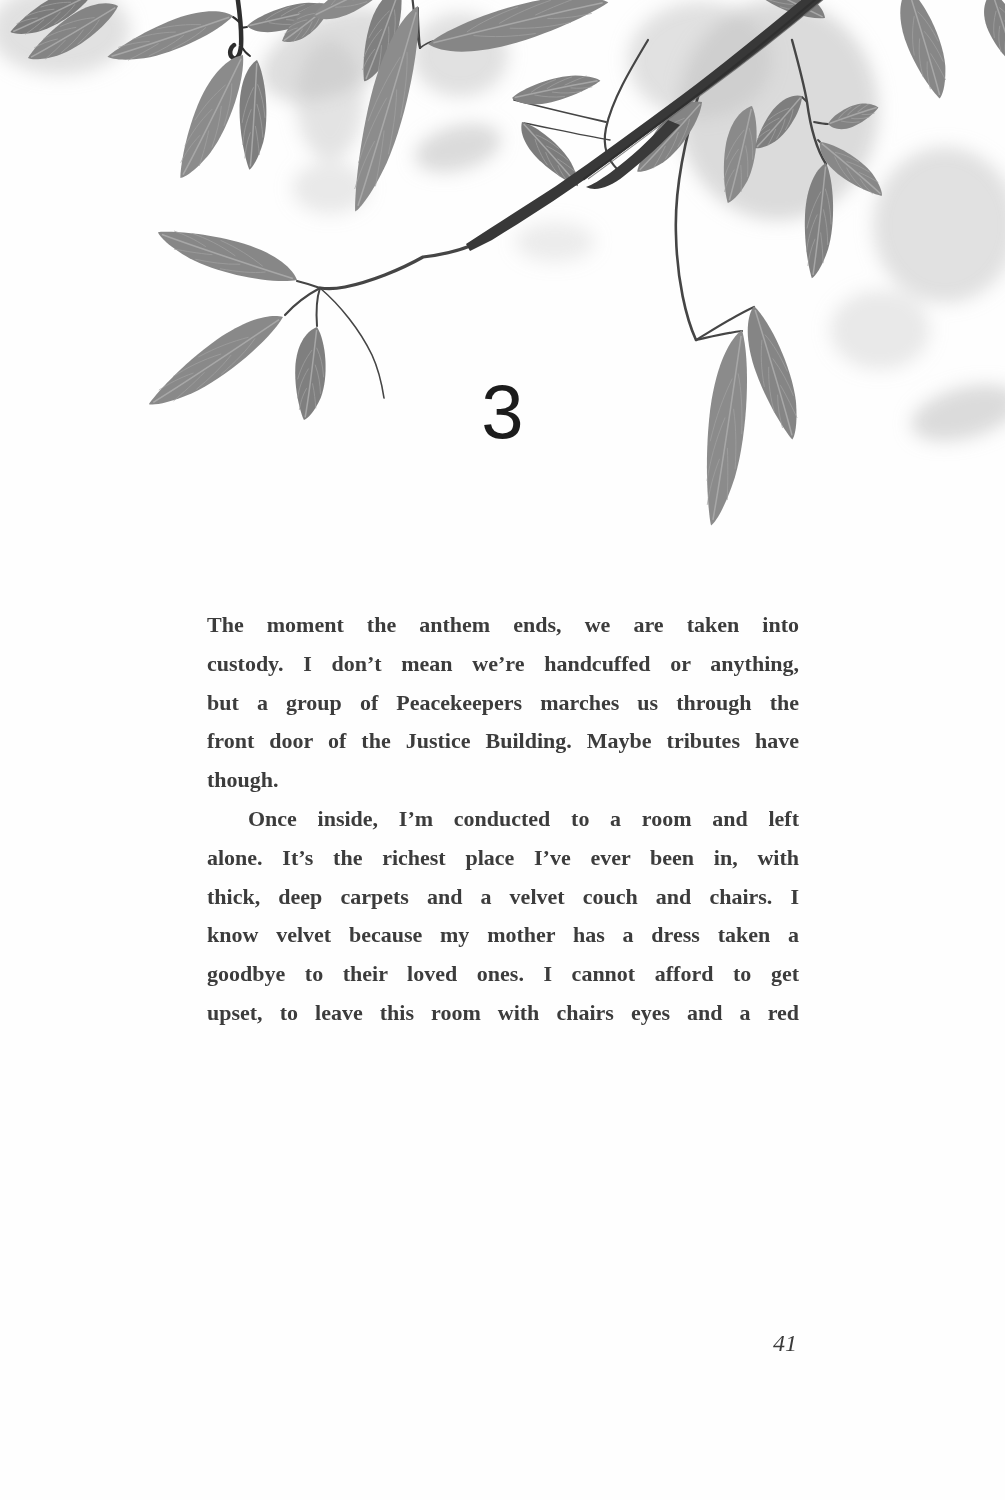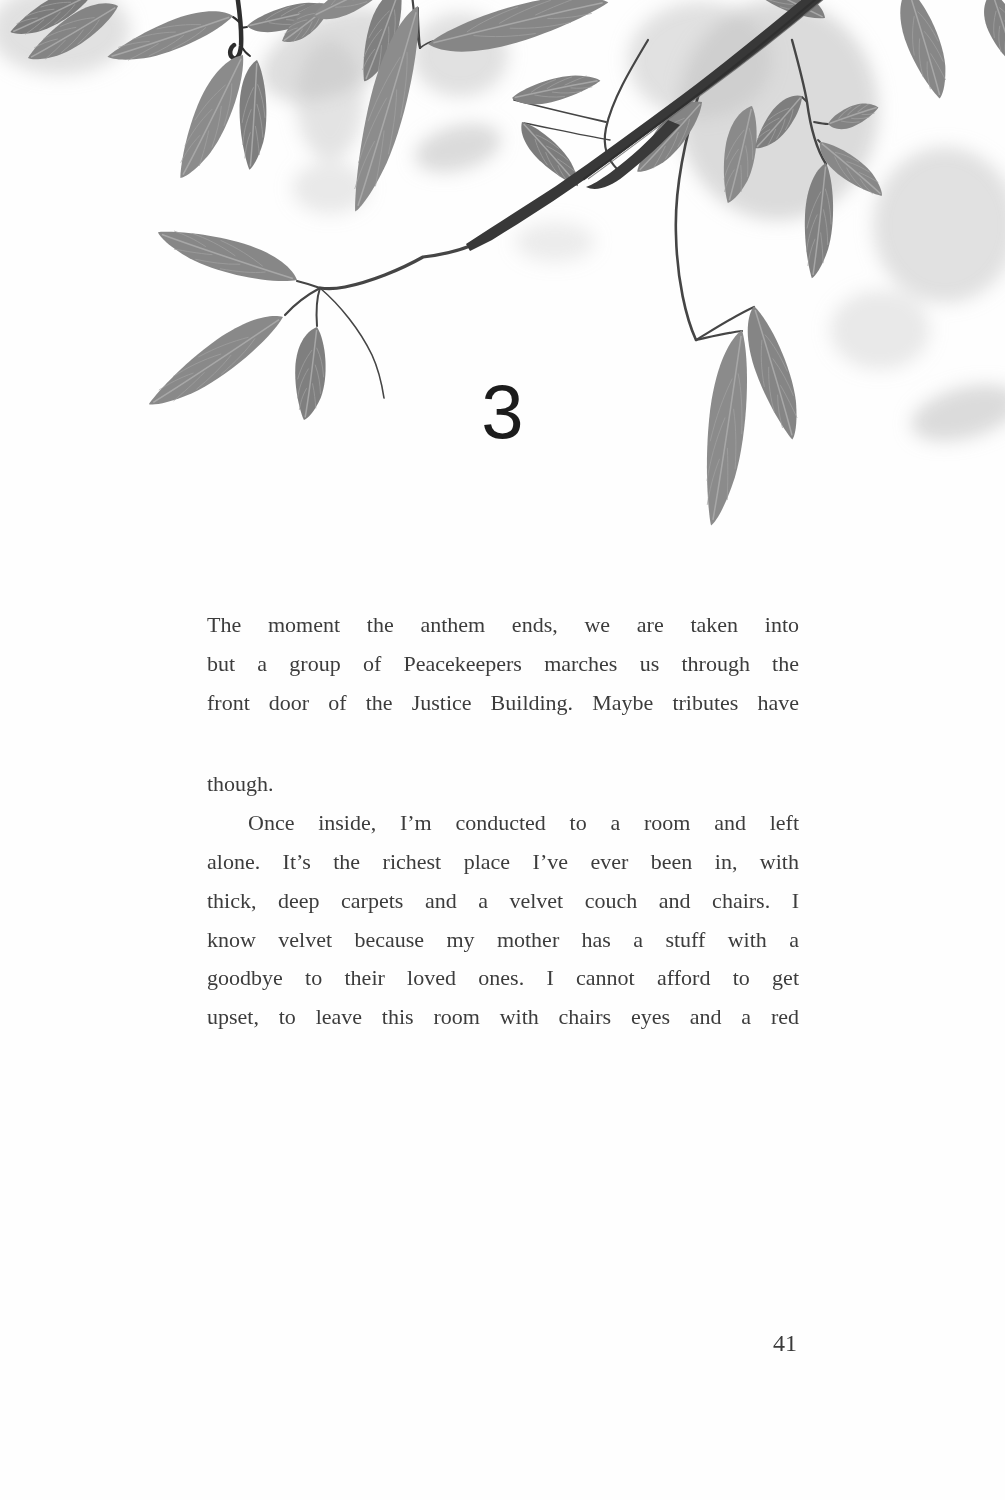--- a/index.html
+++ b/index.html
@@ -22,26 +22,27 @@
     color:#1c1c1c;
   }
   .text-block {
     position:absolute; top:606px; left:207px; width:592px;
     font-size:22px; color:#3c3c3c;
   }
   .line {
     line-height:38.8px;
     text-align:justify;
     text-align-last:justify;
+    font-weight:bold;
   }
-  .line.no-just-last { text-align-last:left;margin-top:43px; }
+  .line.no-just-last { text-align-last:left; }
   .para.indent-first .line:first-child { text-indent:41px; }
   .page-number {
     position:absolute; top:1328px; right:208px;
-    font-size:24px; line-height:30px; color:#3a3a3a;
+    font-size:24px; line-height:30px; font-style:italic; color:#3a3a3a;
   }
 </style>
 </head>
 <body>
 
 <div class="page">
 
   <svg class="illustration" width="1005" height="560" viewBox="0 0 1005 560" aria-hidden="true">
     <defs>
       <filter id="soft" x="-60%" y="-60%" width="220%" height="220%">
@@ -125,29 +126,30 @@
       <path class="twigdark" stroke-width="2.2" opacity="0.85" d="M838,-20 C792,20 748,56 704,90 C664,120 624,150 584,179"></path>
       <path stroke="#6b6b6b" stroke-width="1.2" fill="none" opacity="0.8" d="M844,-18 C798,21 754,56 709,89 C668,119 628,150 588,179"></path>
     </g>
   </svg>
 
   <div class="chapter-number">3</div>
 
   <div class="text-block">
     <div class="para">
         <div class="line">The moment the anthem ends, we are taken into</div>
+        <div class="line">custody. I don’t mean we’re handcuffed or anything,</div>
         <div class="line">but a group of Peacekeepers marches us through the</div>
         <div class="line">front door of the Justice Building. Maybe tributes have</div>
         <div class="line no-just-last">though.</div>
       </div>
     <div class="para indent-first">
         <div class="line">Once inside, I’m conducted to a room and left</div>
         <div class="line">alone. It’s the richest place I’ve ever been in, with</div>
         <div class="line">thick, deep carpets and a velvet couch and chairs. I</div>
-        <div class="line">know velvet because my mother has a stuff with a</div>
+        <div class="line">know velvet because my mother has a dress taken a</div>
         <div class="line">goodbye to their loved ones. I cannot afford to get</div>
         <div class="line">upset, to leave this room with chairs eyes and a red</div>
       </div>
   </div>
 
   <div class="page-number">41</div>
 
 </div>
 
 </body></html>

